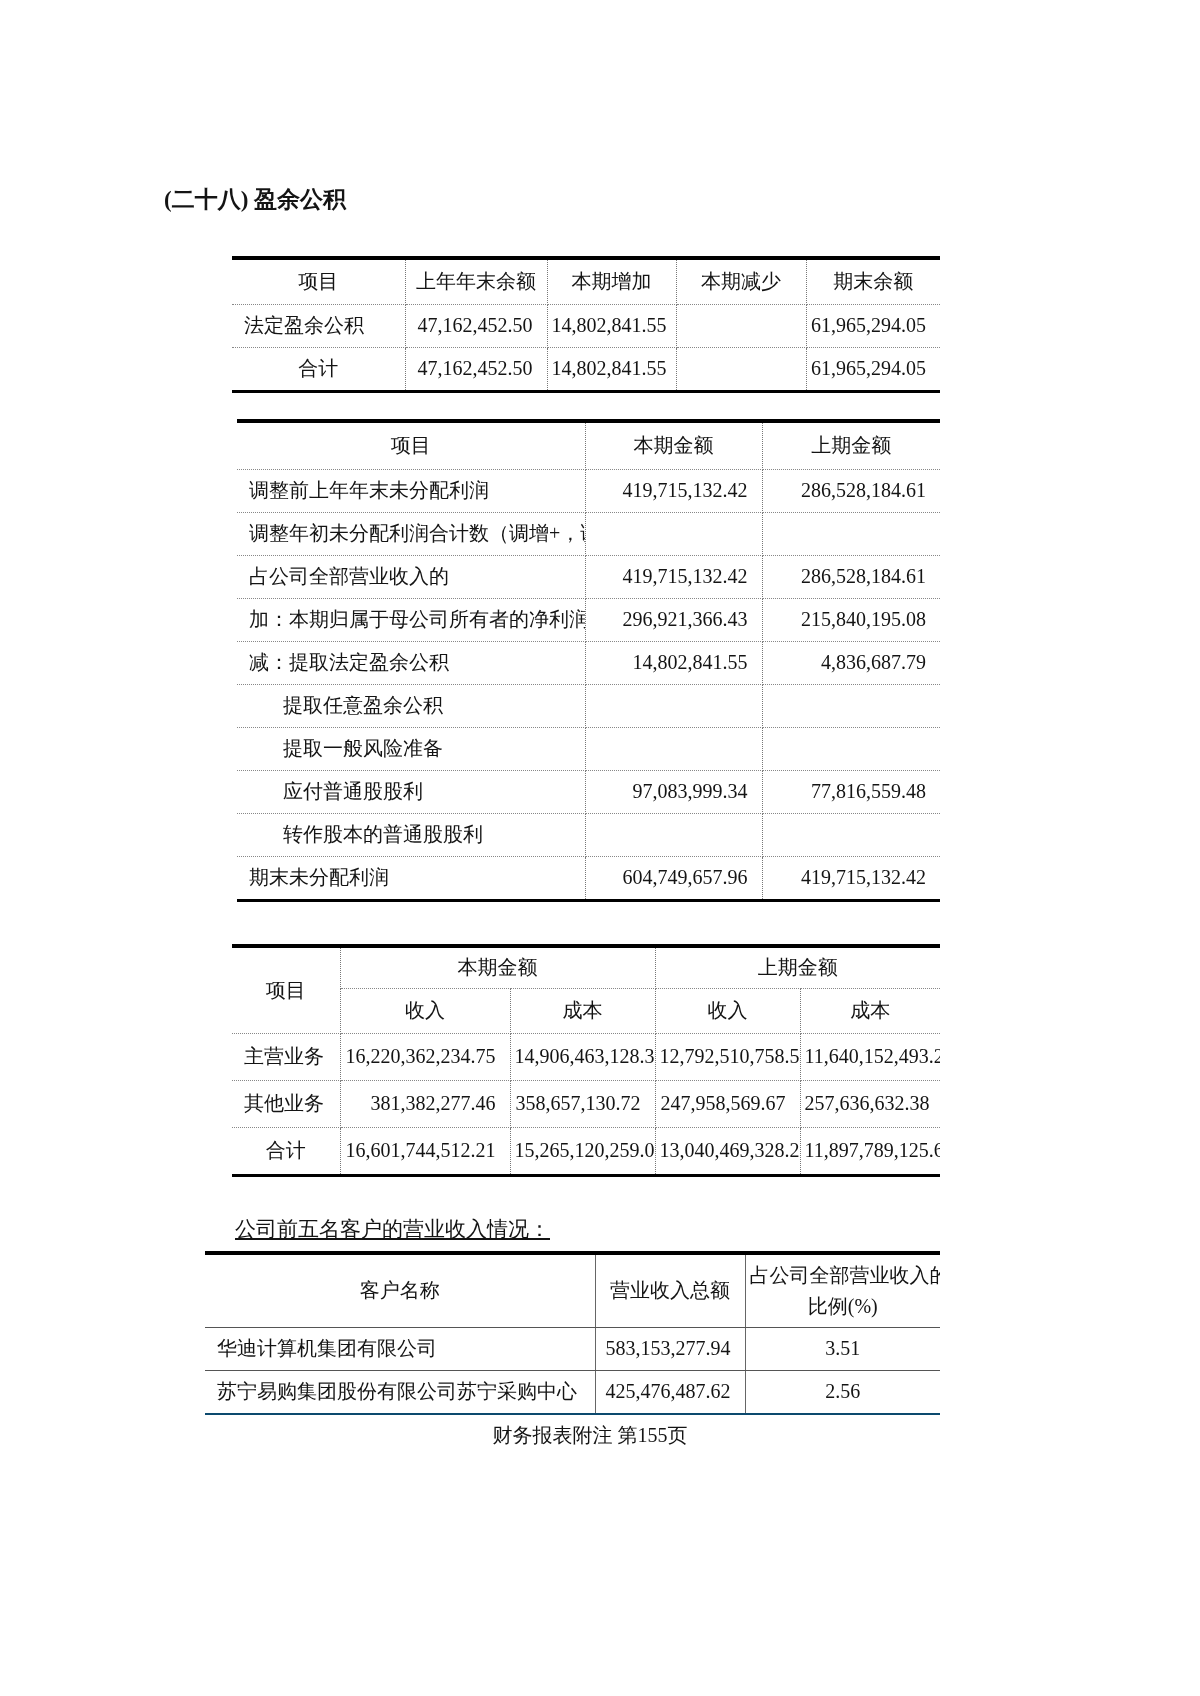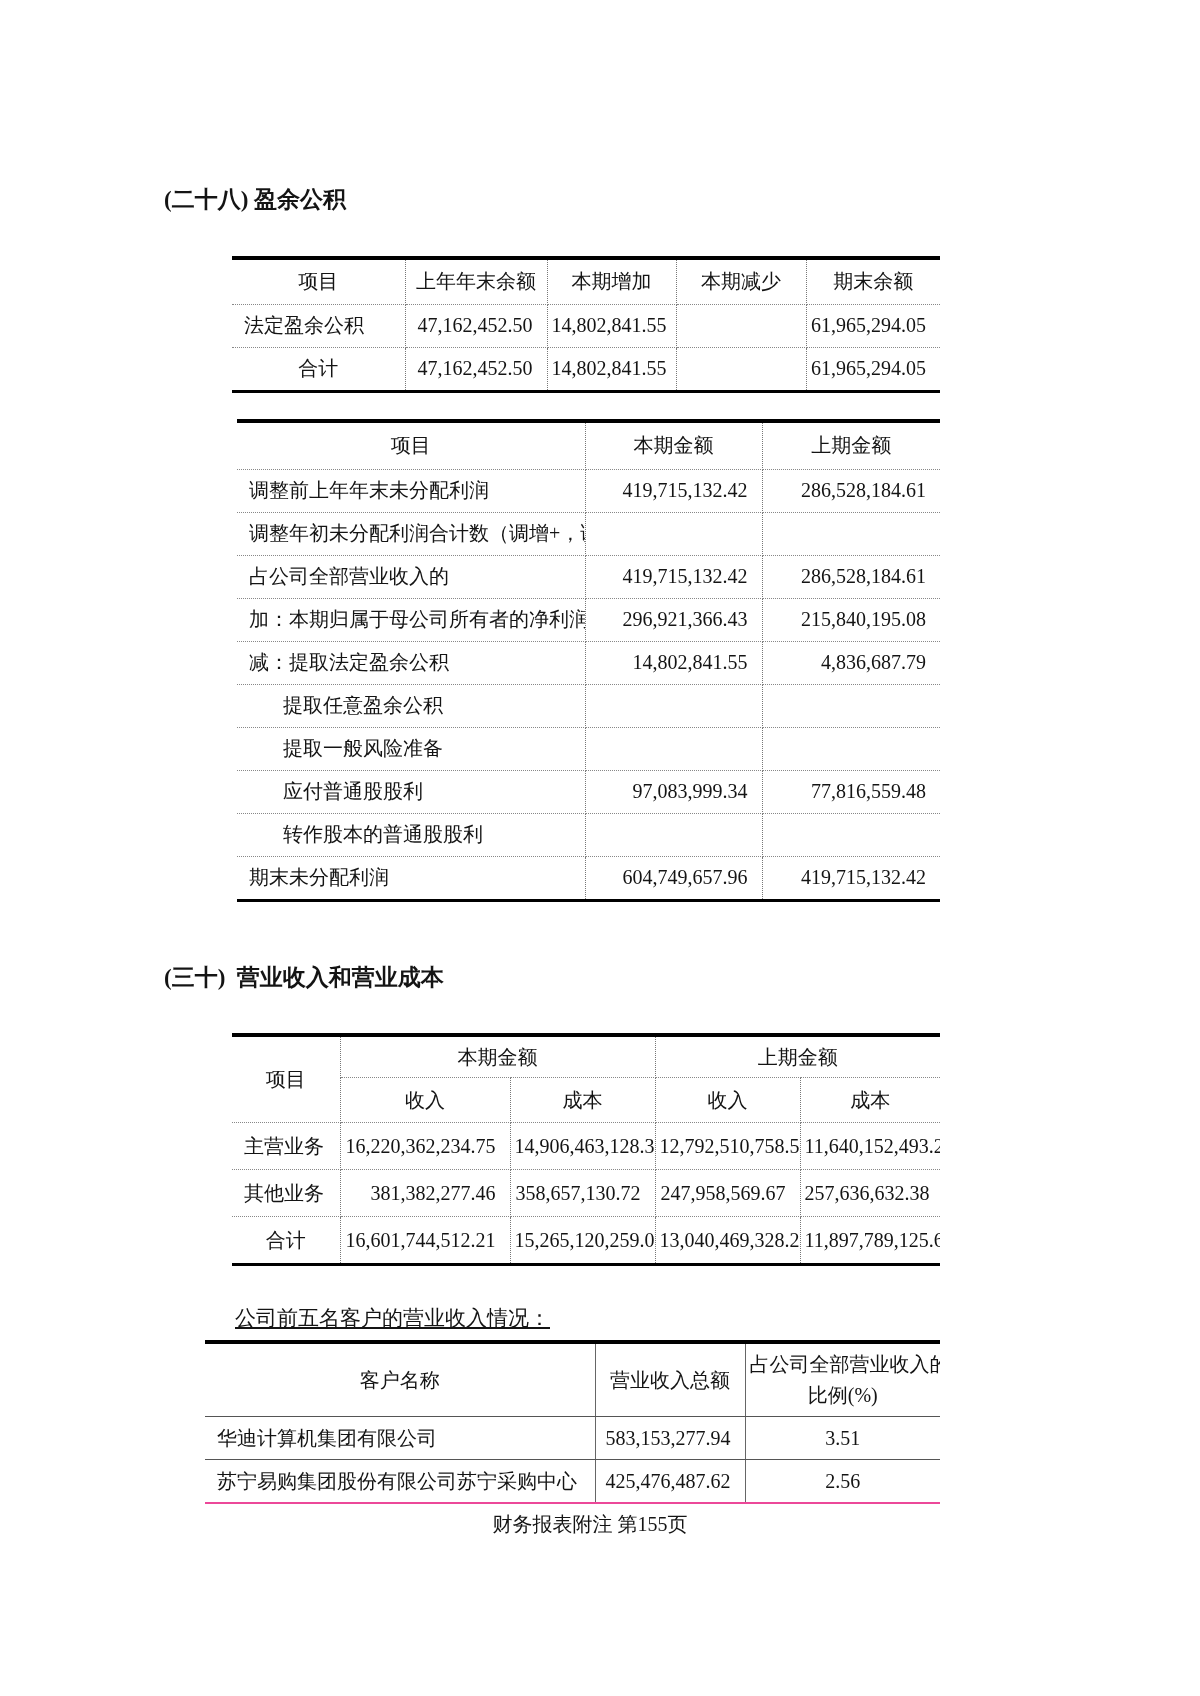--- a/index.html
+++ b/index.html
@@ -34,21 +34,21 @@
   #t2 td { height:42px; }
   #t2 tr.hdr td { height:46px; }
 
   #t3 { margin:42px 0 0 232px; width:708px; }
   #t3 td { height:46px; }
   #t3 tr.hdr1 td { height:40px; }
   #t3 tr.hdr2 td { height:44px; }
 
   .cust-title { margin:38px 0 0 235px; font-size:21px;text-decoration:underline; }
 
-  #t4 { margin:8px 0 0 205px; width:735px; border-top:4px solid #000; border-bottom:2px solid #ec4899; }
+  #t4 { margin:8px 0 0 205px; width:735px; border-top:4px solid #000; border-bottom:2px solid #0c4a6e; }
   #t4 td { border-right:1px solid #666; border-bottom:1px solid #555; }
   #t4 td:last-child { border-right:none; }
   #t4 tr:last-child td { border-bottom:none; }
   #t4 td { height:42px; }
   #t4 tr.hdr td { height:72px; }
   #t4 .two-line { line-height:1.55; }
 
   .footer { margin-top:7px; width:1180px; text-align:center; font-size:20px; }
 </style>
 </head>
@@ -150,21 +150,20 @@
       <td class="num"></td>
     </tr>
     <tr>
       <td class="lbl">期末未分配利润</td>
       <td class="num">604,749,657.96</td>
       <td class="num">419,715,132.42</td>
     </tr>
   </tbody>
     </table>
 
-  <h2 class="sec" id="h30">(三十)  营业收入和营业成本</h2>
 
   <table class="tbl" id="t3">
     <colgroup>
         <col style="width:108px">
         <col style="width:170px">
         <col style="width:145px">
         <col style="width:145px">
         <col style="width:140px">
       </colgroup>
     <tbody>

